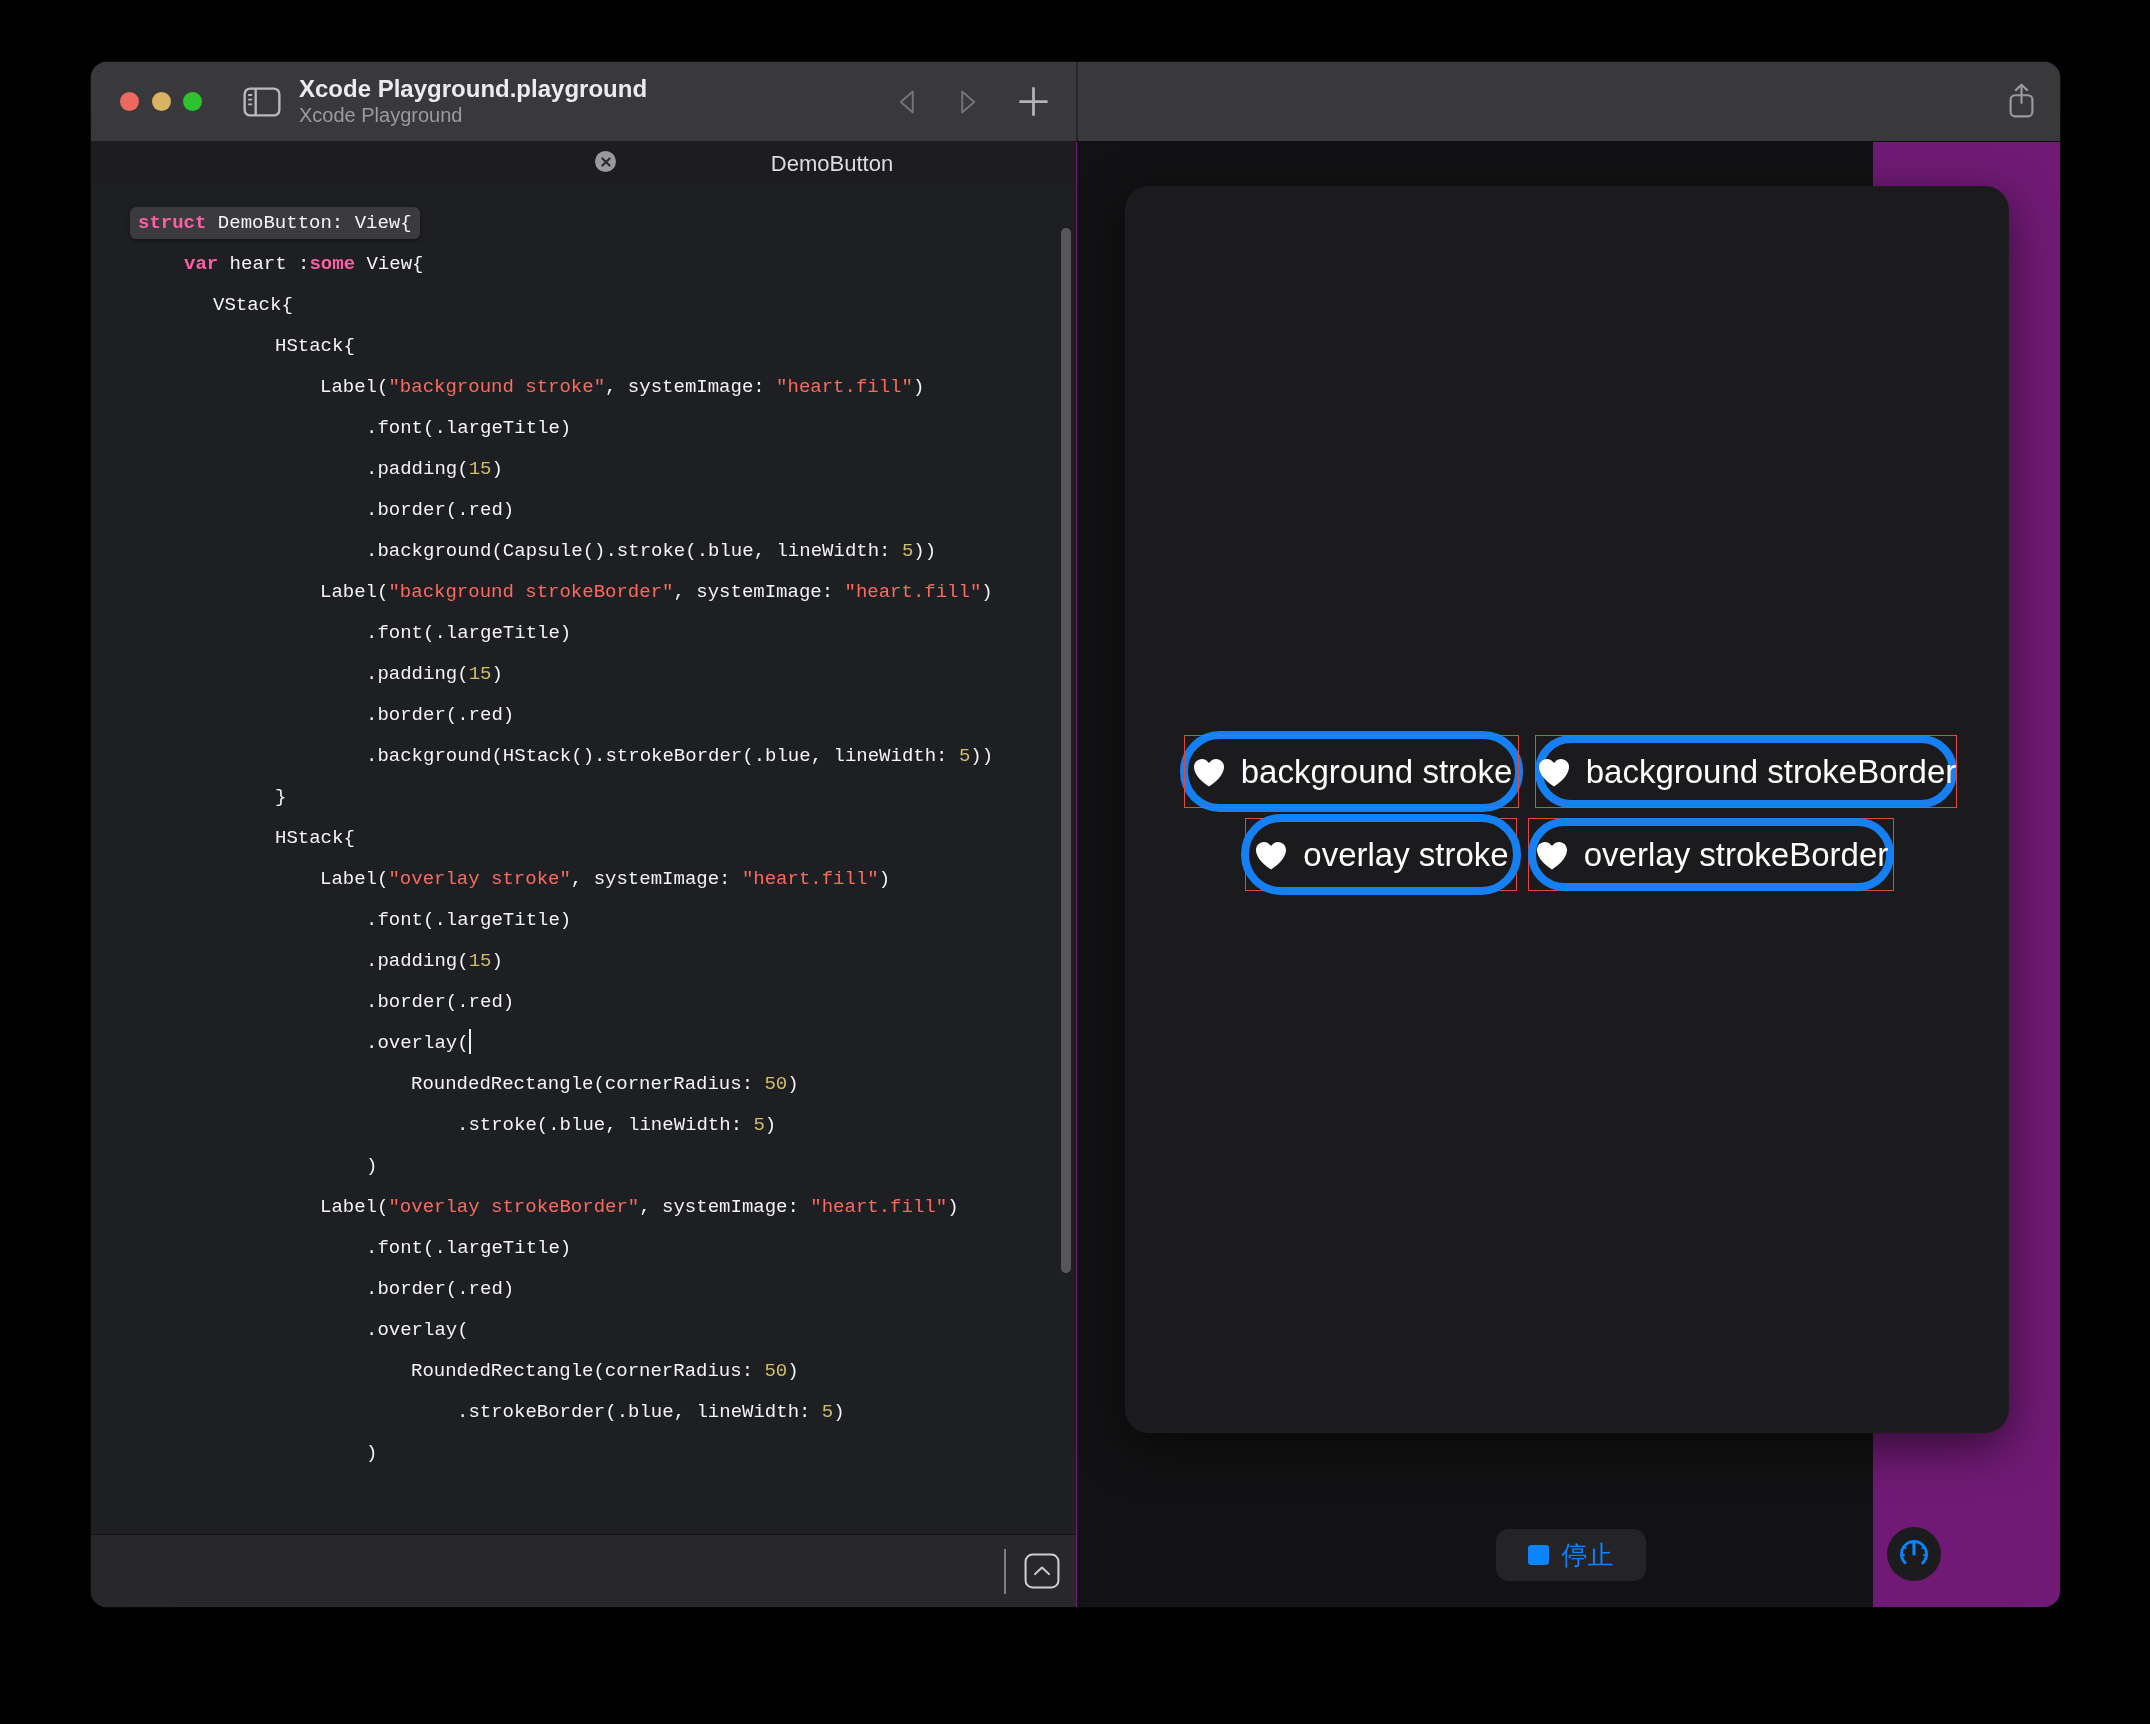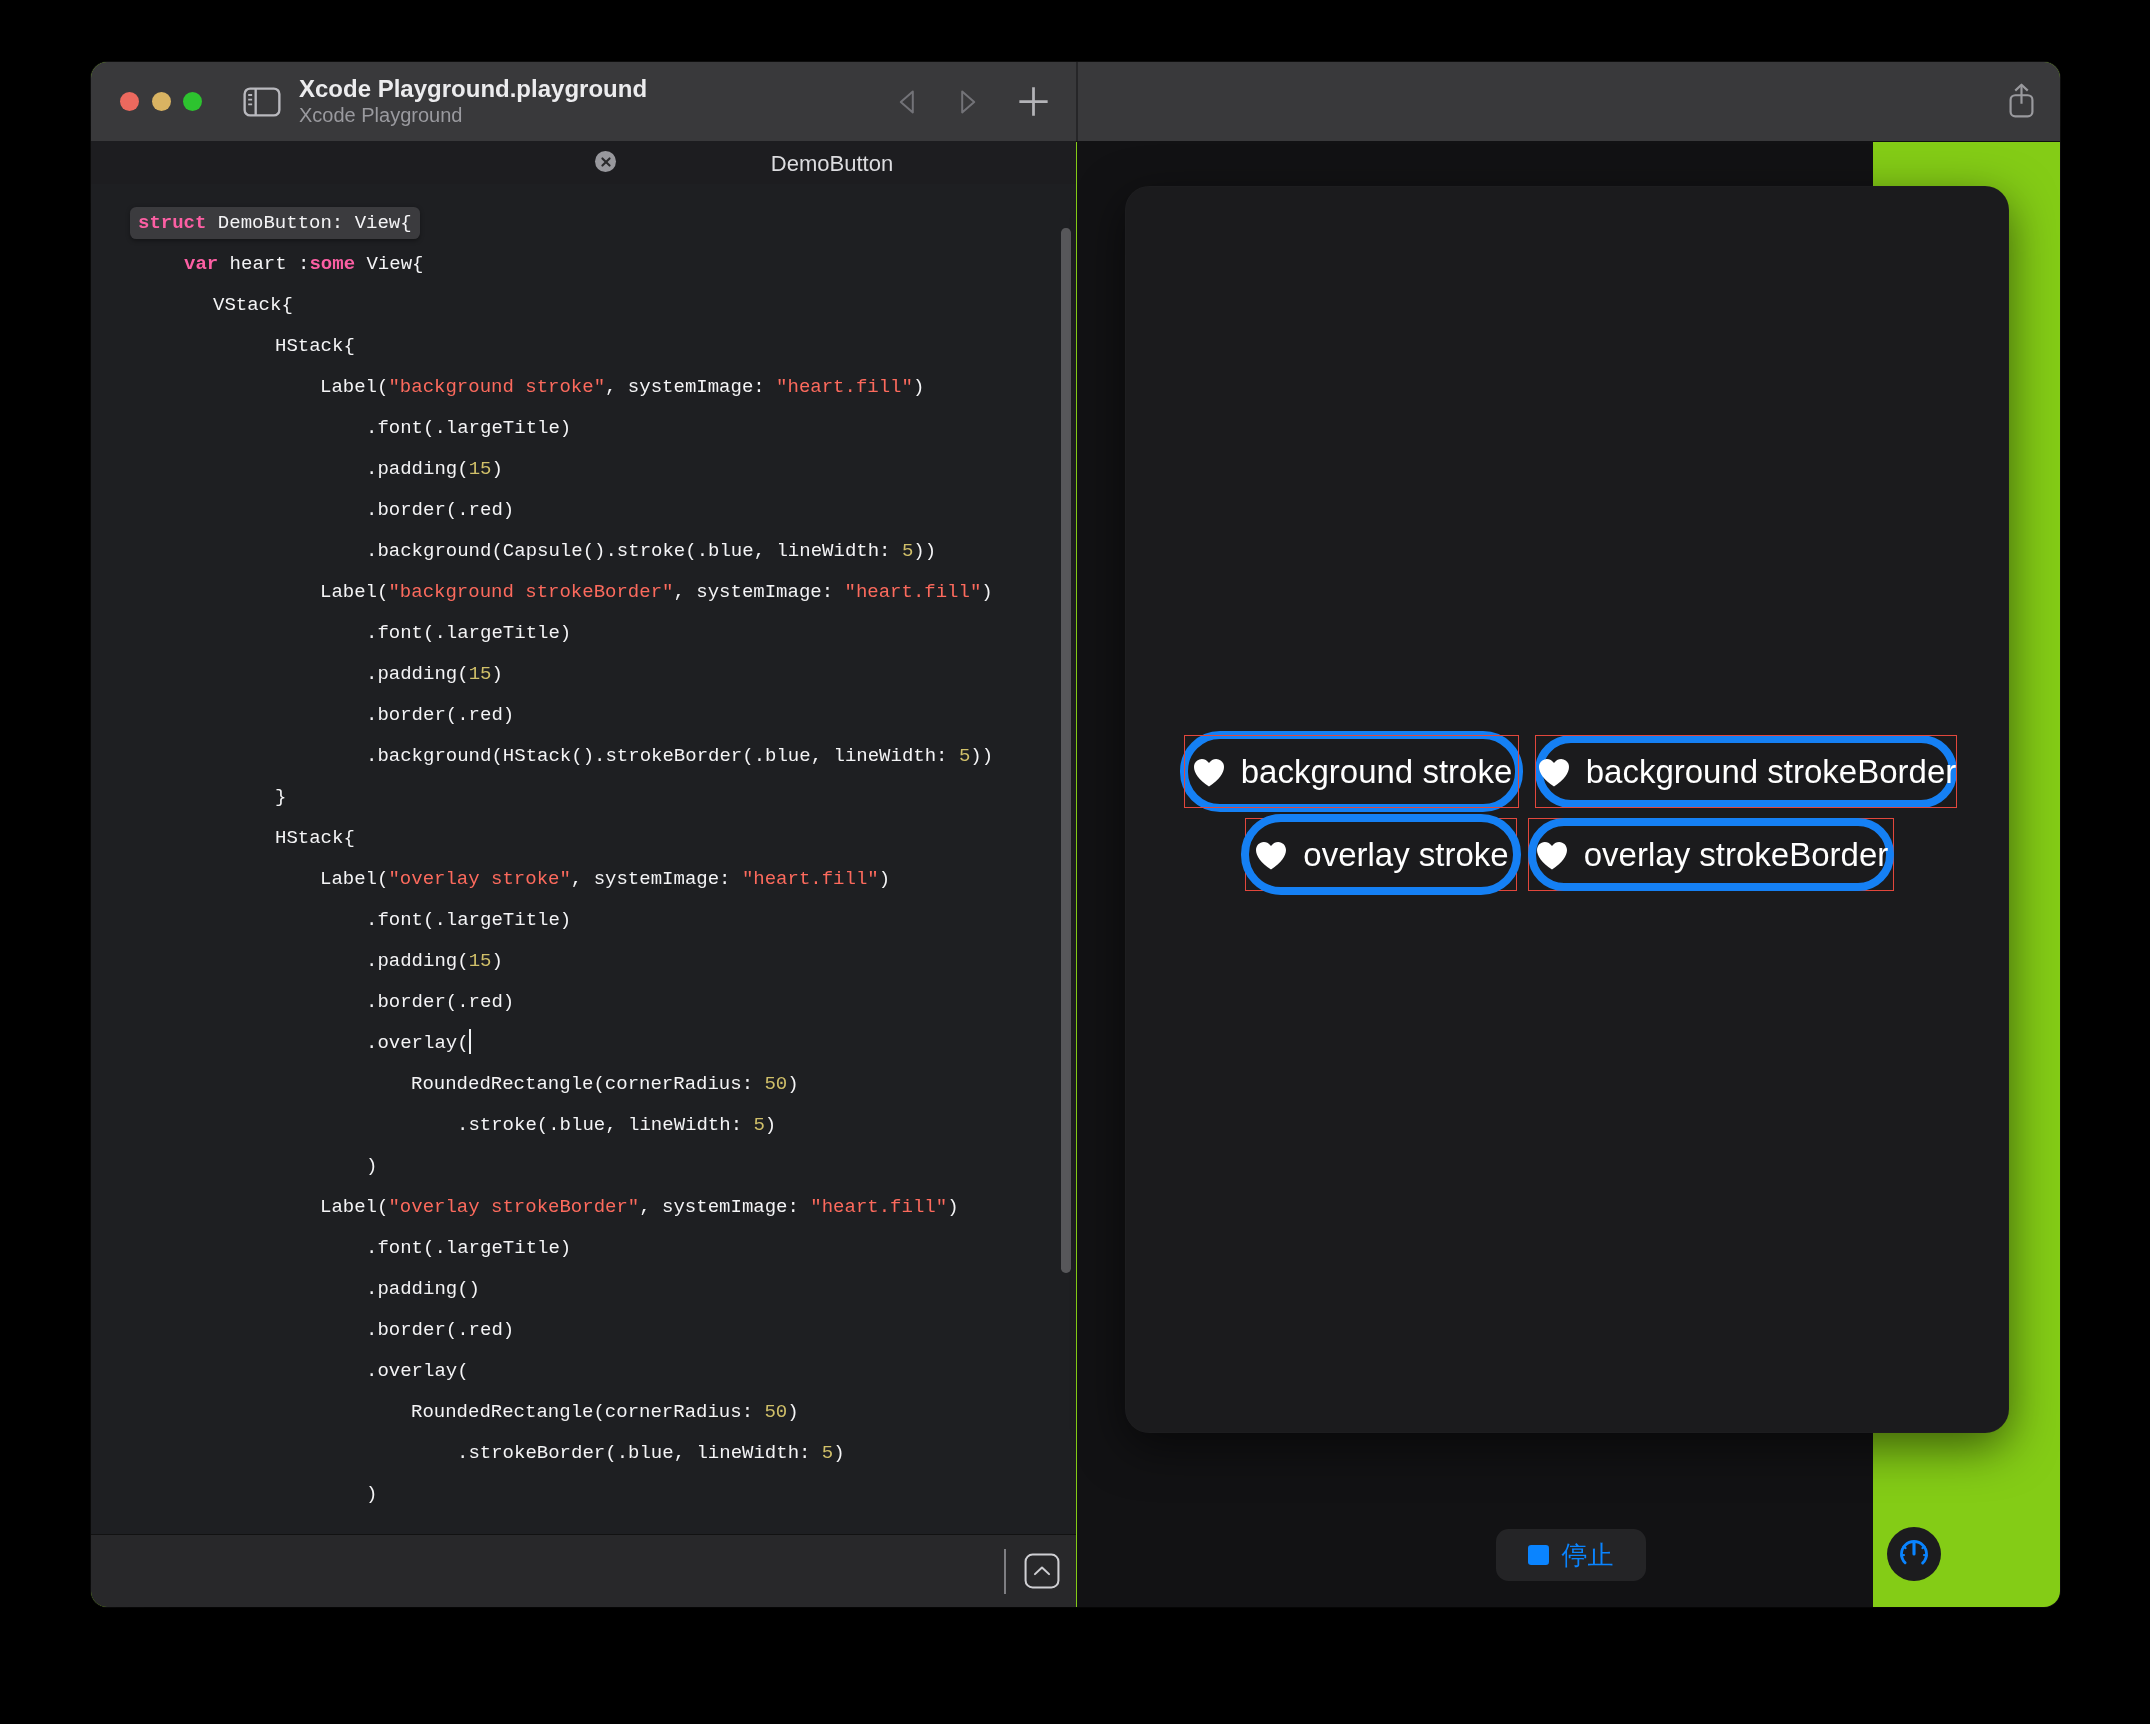--- a/index.html
+++ b/index.html
@@ -1,18 +1,18 @@
 <!DOCTYPE html>
 <html style="font-size:12.6px"><head>
 <meta charset="utf-8">
 <style>
   html,body{margin:0;padding:0;background:#000;width:2151px;height:1724px;overflow:hidden;
     font-family:"Liberation Sans",sans-serif;-webkit-font-smoothing:antialiased;}
   #window{position:absolute;left:91px;top:62px;width:1969px;height:1545px;border-radius:16px;
-    background:#84cc16;overflow:hidden;box-shadow:0 32px 95px rgba(0,0,0,.9),0 0 0 0.8px rgba(255,255,255,.09);}
+    background:#701a75;overflow:hidden;box-shadow:0 32px 95px rgba(0,0,0,.9),0 0 0 0.8px rgba(255,255,255,.09);}
   
   #toolbar{position:absolute;left:0;top:0;width:1969px;height:79px;background:#39393b;border-bottom:0.8px solid #101010;}
   .traffic{position:absolute;top:30px;width:19px;height:19px;border-radius:50%;}
   #title-block{position:absolute;left:208px;top:12.6px;}
   #win-title{font-size:24px;font-weight:700;color:#ececee;line-height:28px;}
   #win-subtitle{font-size:20px;color:#9a9a9f;line-height:24px;}
   .toolbtn{position:absolute;top:20.5px;width:38px;height:38px;display:flex;align-items:center;justify-content:center;}
   #toolbar-divider{position:absolute;left:985px;top:0;width:1.6px;height:79px;background:#262628;}
   
   #tabbar{position:absolute;left:0;top:79px;width:985px;height:43px;background:#1d1d20;border-bottom:0.8px solid #0d0d0d;}
@@ -138,21 +138,20 @@
         <div class="code-line" style="padding-left: 229px;"><span class="wrap"><span class="tk-p">Label(</span><span class="tk-s">"overlay stroke"</span><span class="tk-p">, systemImage: </span><span class="tk-s">"heart.fill"</span><span class="tk-p">)</span></span></div>
         <div class="code-line" style="padding-left: 275px;"><span class="wrap"><span class="tk-p">.font(.largeTitle)</span></span></div>
         <div class="code-line" style="padding-left: 275px;"><span class="wrap"><span class="tk-p">.padding(</span><span class="tk-n">15</span><span class="tk-p">)</span></span></div>
         <div class="code-line" style="padding-left: 275px;"><span class="wrap"><span class="tk-p">.border(.red)</span></span></div>
         <div class="code-line" style="padding-left: 275px;"><span class="wrap"><span class="tk-p">.overlay(</span></span><span class="caret"></span></div>
         <div class="code-line" style="padding-left: 320px;"><span class="wrap"><span class="tk-p">RoundedRectangle(cornerRadius: </span><span class="tk-n">50</span><span class="tk-p">)</span></span></div>
         <div class="code-line" style="padding-left: 366px;"><span class="wrap"><span class="tk-p">.stroke(.blue, lineWidth: </span><span class="tk-n">5</span><span class="tk-p">)</span></span></div>
         <div class="code-line" style="padding-left: 275px;"><span class="wrap"><span class="tk-p">)</span></span></div>
         <div class="code-line" style="padding-left: 229px;"><span class="wrap"><span class="tk-p">Label(</span><span class="tk-s">"overlay strokeBorder"</span><span class="tk-p">, systemImage: </span><span class="tk-s">"heart.fill"</span><span class="tk-p">)</span></span></div>
         <div class="code-line" style="padding-left: 275px;"><span class="wrap"><span class="tk-p">.font(.largeTitle)</span></span></div>
-        <div class="code-line" style="padding-left: 275px;"><span class="wrap"><span class="tk-p">.padding()</span></span></div>
         <div class="code-line" style="padding-left: 275px;"><span class="wrap"><span class="tk-p">.border(.red)</span></span></div>
         <div class="code-line" style="padding-left: 275px;"><span class="wrap"><span class="tk-p">.overlay(</span></span></div>
         <div class="code-line" style="padding-left: 320px;"><span class="wrap"><span class="tk-p">RoundedRectangle(cornerRadius: </span><span class="tk-n">50</span><span class="tk-p">)</span></span></div>
         <div class="code-line" style="padding-left: 366px;"><span class="wrap"><span class="tk-p">.strokeBorder(.blue, lineWidth: </span><span class="tk-n">5</span><span class="tk-p">)</span></span></div>
         <div class="code-line" style="padding-left: 275px;"><span class="wrap"><span class="tk-p">)</span></span></div>
         <div class="code-line" style="padding-left: 184px;"></div>
       </div>
   </div>
   <div id="scrollbar"></div>
 

